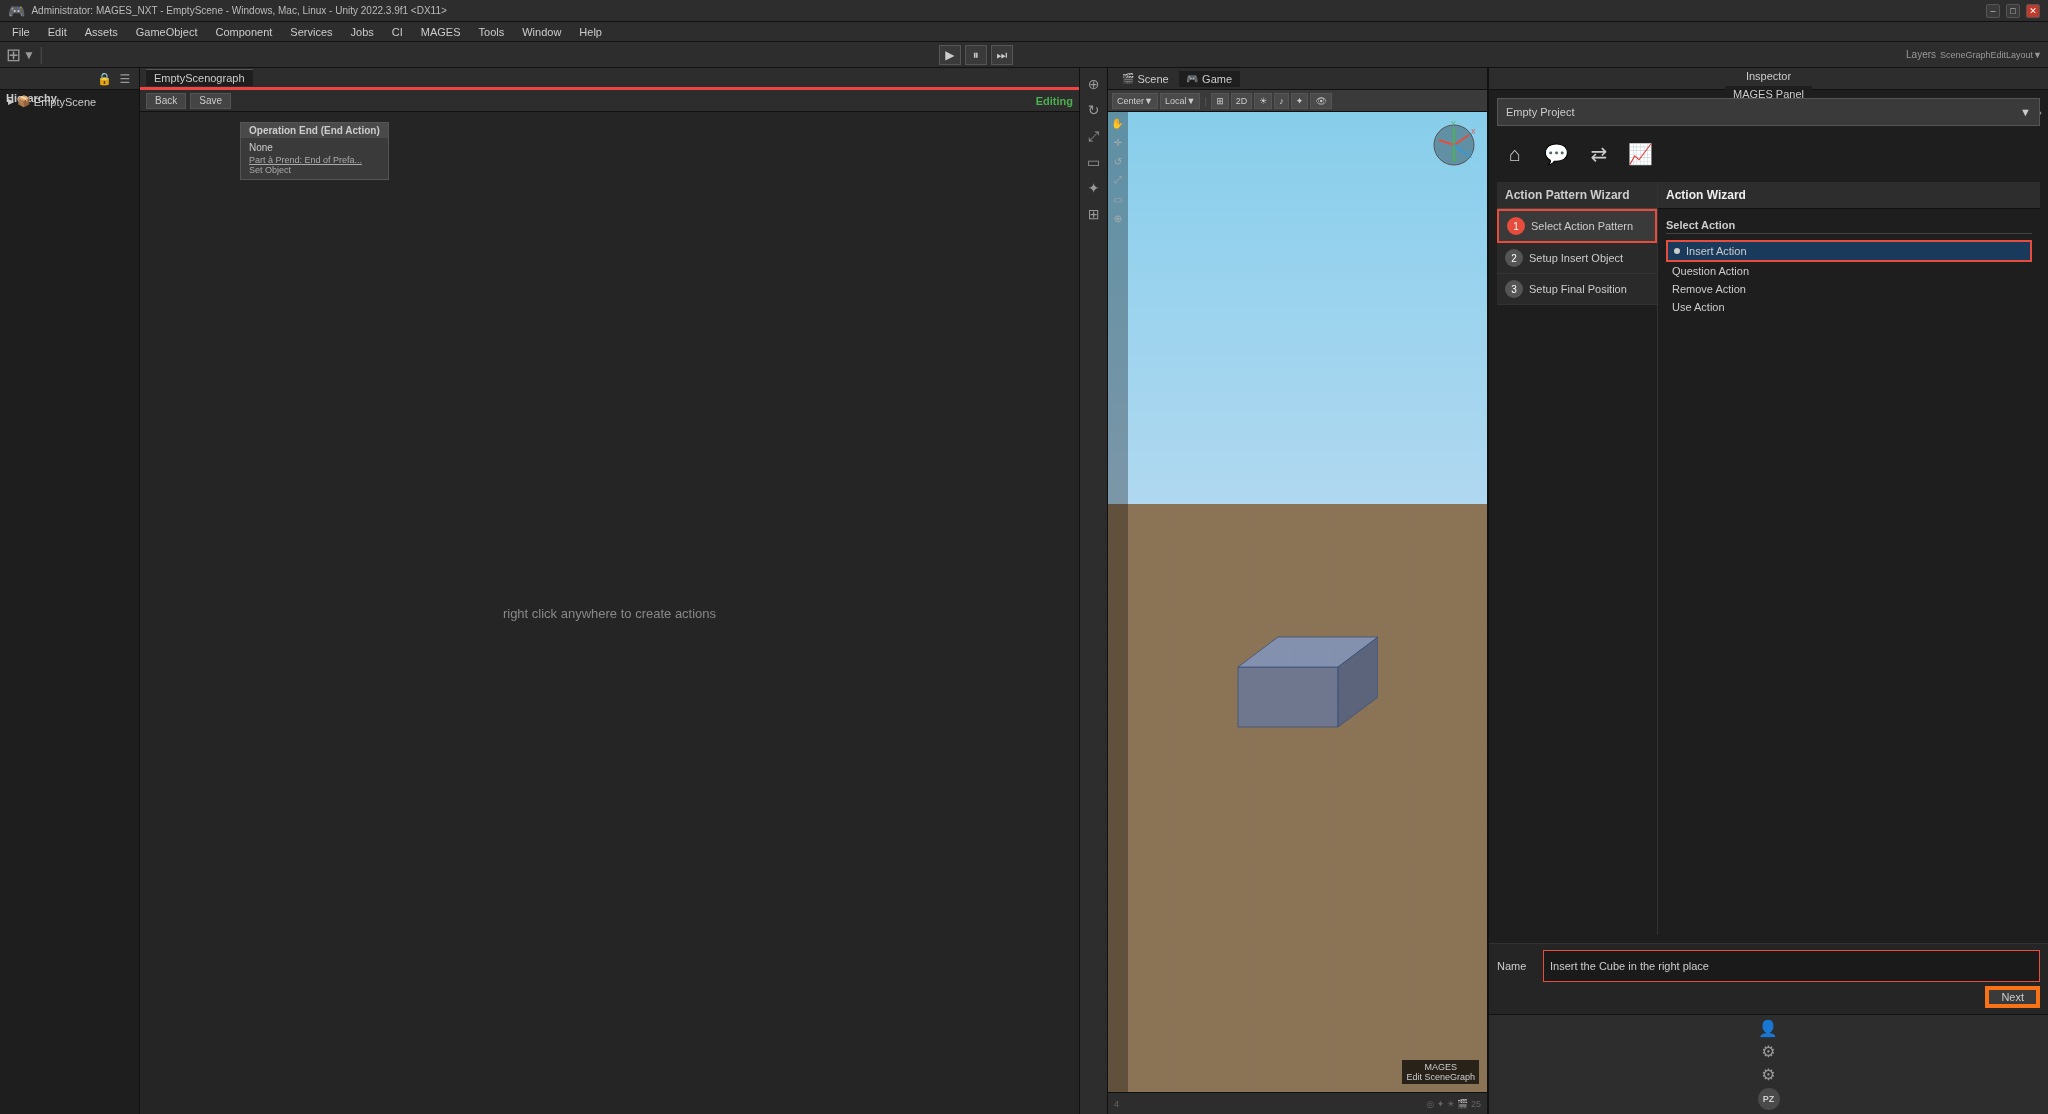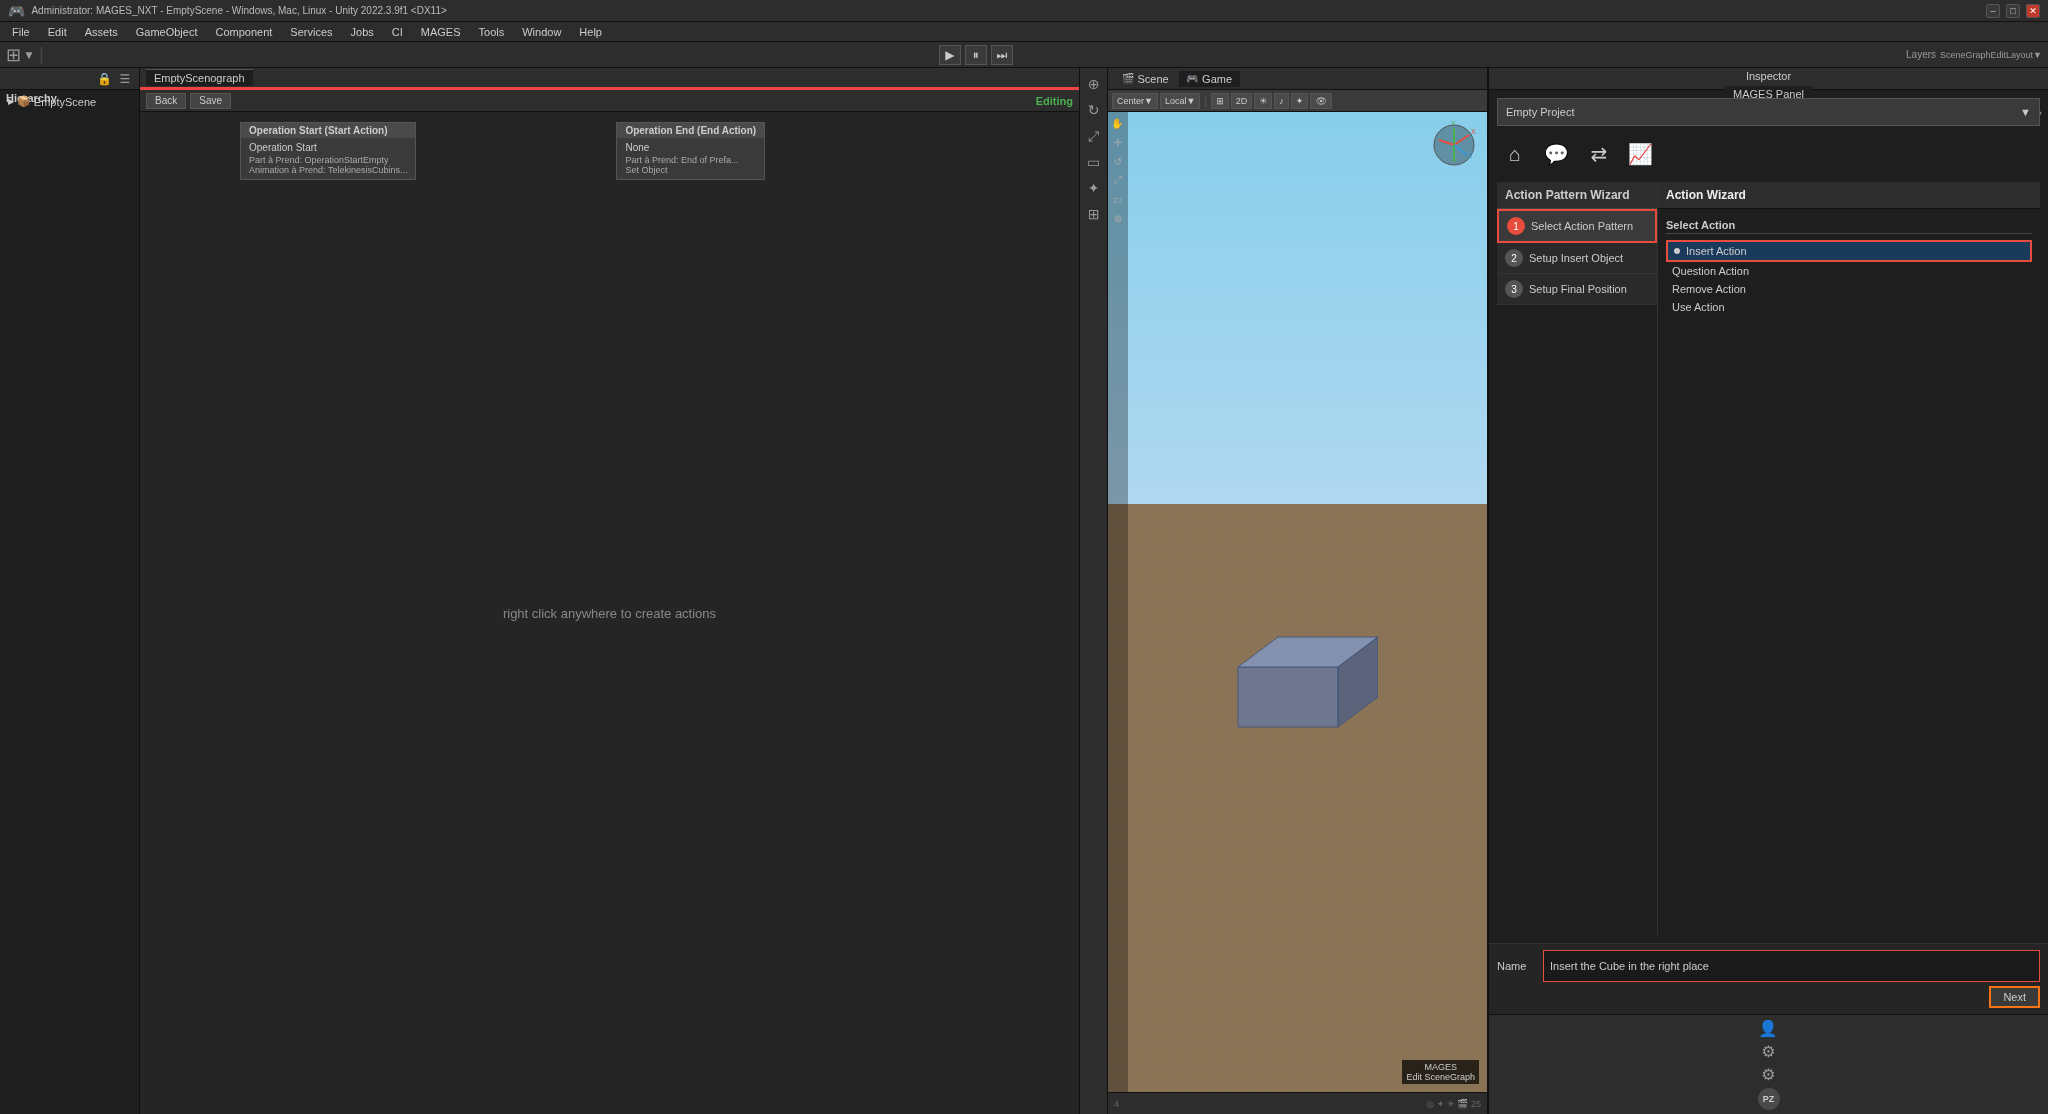--- a/index.html
+++ b/index.html
@@ -510,21 +510,21 @@
       flex: 1;
       background: #1a1a1a;
       border: 1px solid #e74c3c;
       color: #ccc;
       padding: 3px 6px;
       font-size: 11px;
       height: 22px;
     }
     .next-btn {
       background: #3a3a3a;
-      border: 2px solid #f97316;
+      border: 4px solid #f97316;
       color: #ccc;
       padding: 3px 12px;
       font-size: 11px;
       cursor: pointer;
       height: 22px;
       display: flex;
       align-items: center;
       justify-content: center;
       margin-left: auto;
     }
@@ -660,29 +660,23 @@
       <button class="editing-btn">Back</button>
       <button class="editing-btn">Save</button>
       <div style="flex:1;"></div>
       <span style="color:#4CAF50; font-weight:bold;">Editing</span>
     </div>
     <div class="scene-graph-content">
       <span class="create-actions-hint">right click anywhere to create actions</span>
 
       <div class="action-nodes-area">
         <div class="action-node">
-          <div class="action-node-header">Operation Start (Start Action)</div>
-          <div style="font-size:10px; color:#ccc; margin-bottom:2px;">Operation Start</div>
-          <div style="font-size:9px; color:#aaa;">Part à Prend: OperationStartEmpty</div>
-          <div style="font-size:9px; color:#aaa;">Animation à Prend: TelekinesisCubins...</div>
-        </div>
-        <div class="action-node">
           <div class="action-node-header">Operation End (End Action)</div>
           <div style="font-size:10px; color:#ccc; margin-bottom:2px;">None</div>
-          <div style="font-size:9px; color:#aaa;">Part à Prend: End of Prefa...</div>
+          <div style="font-size:9px; color:#aaa;text-decoration:underline;">Part à Prend: End of Prefa...</div>
           <div style="font-size:9px; color:#aaa;">Set Object</div>
         </div>
       </div>
     </div>
   </div>
 
   <div class="sidebar-icons">
     <div class="sidebar-icon">⊕</div>
     <div class="sidebar-icon">↻</div>
     <div class="sidebar-icon">⤢</div>

